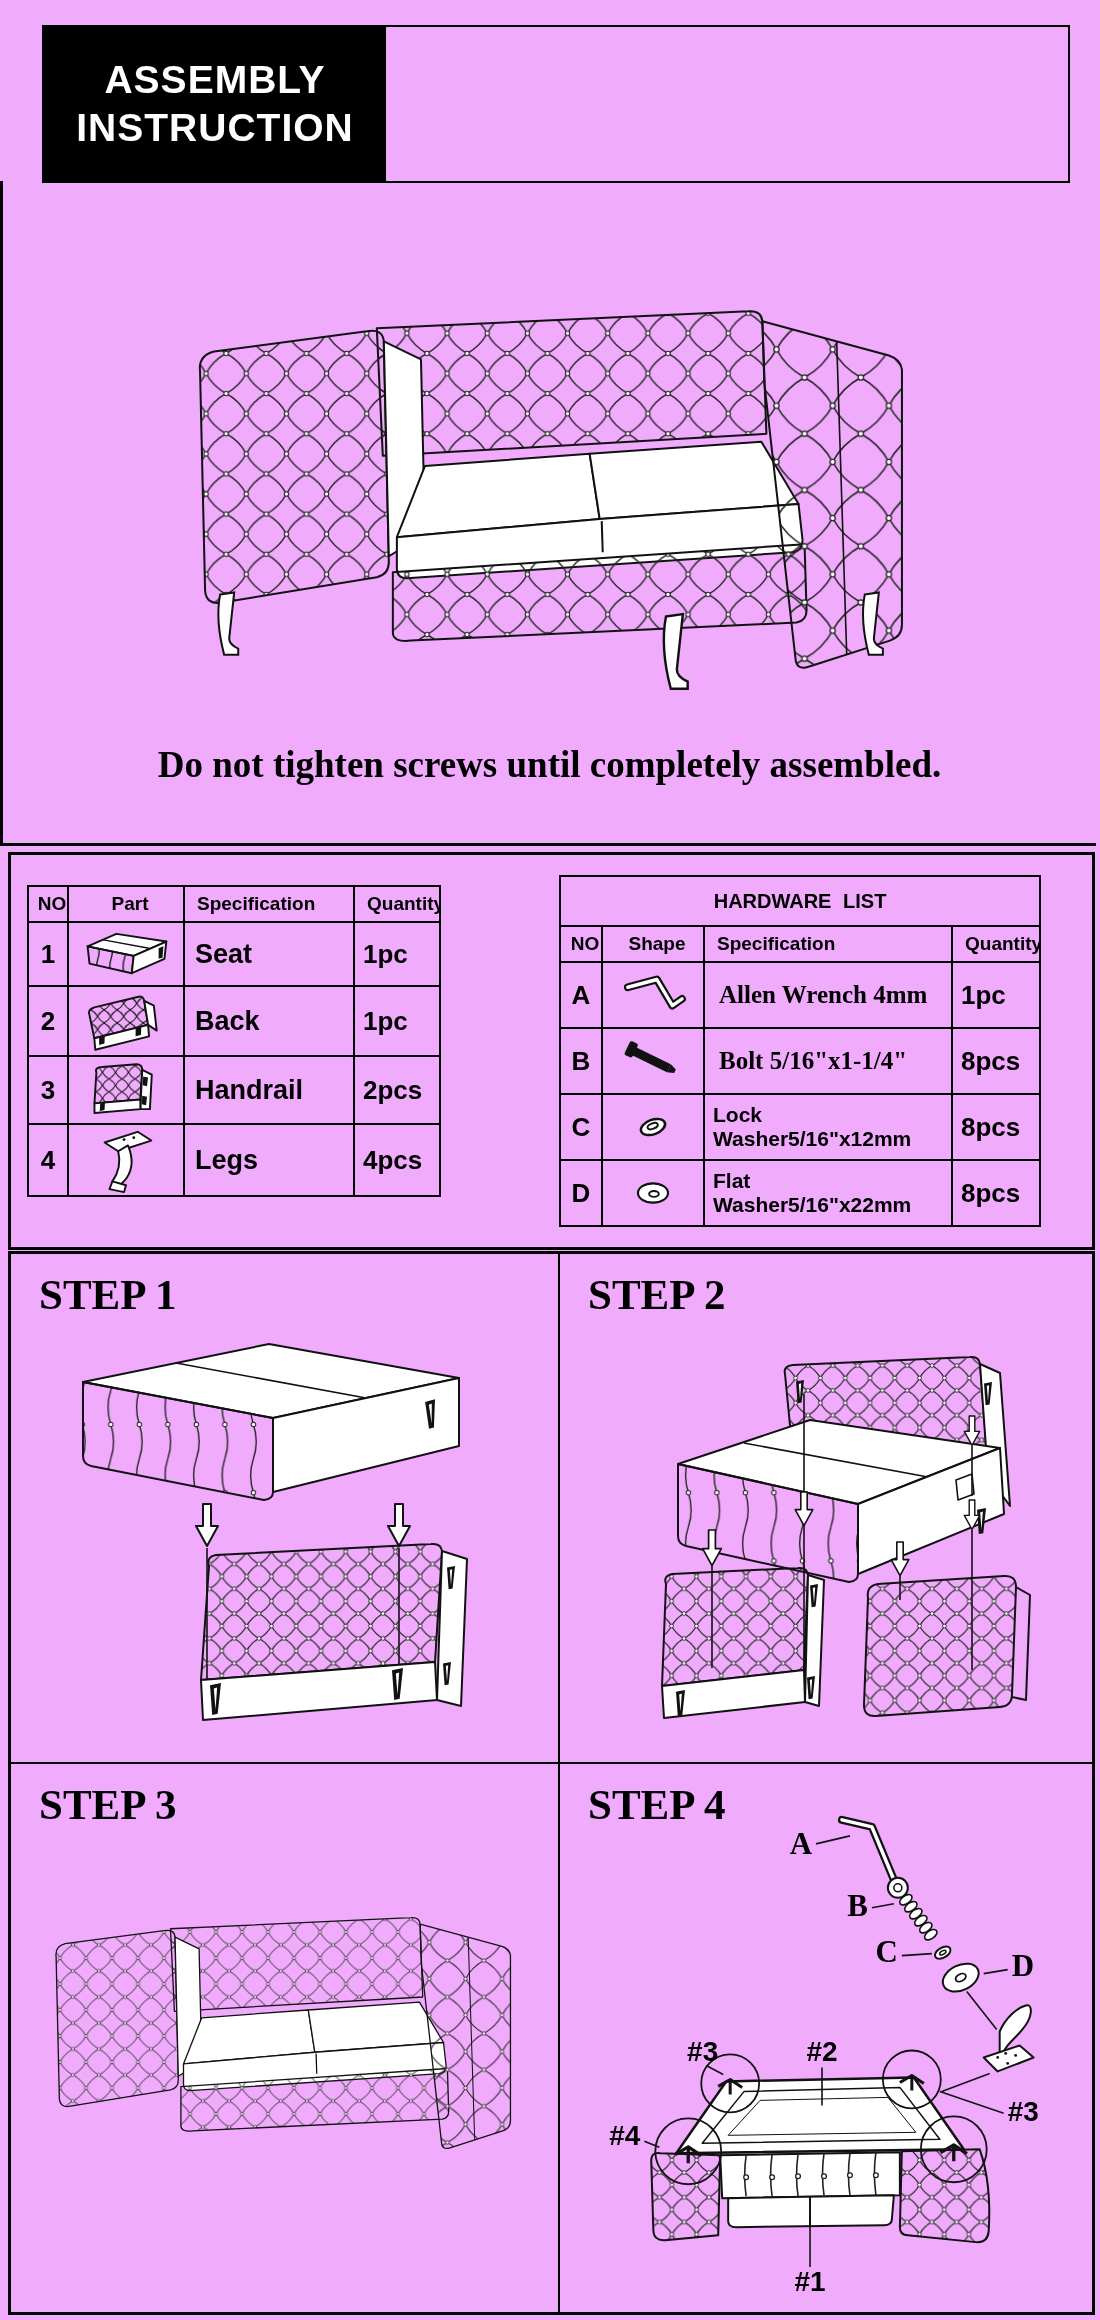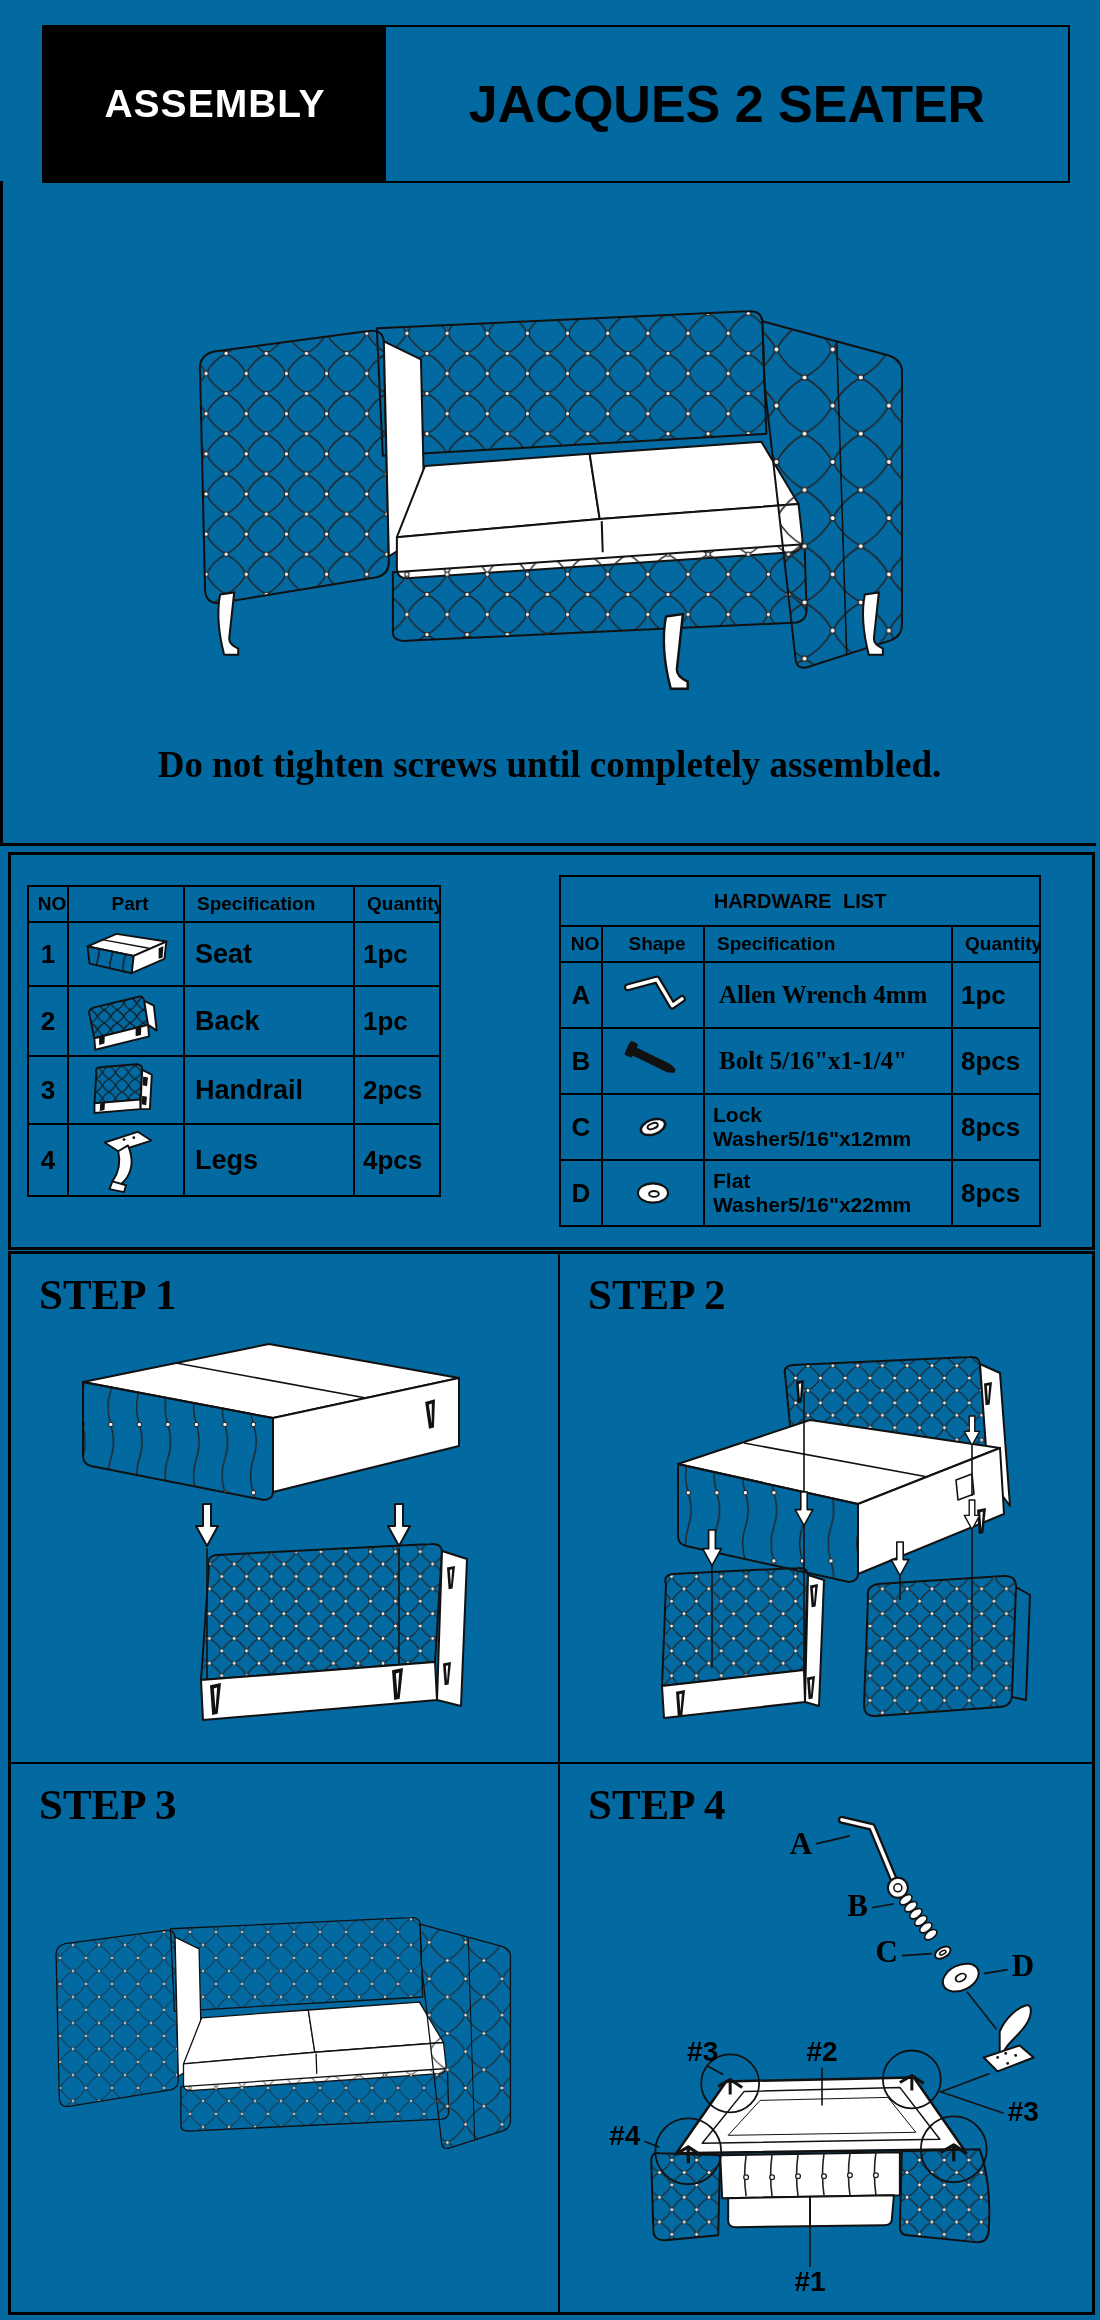--- a/index.html
+++ b/index.html
@@ -1,16 +1,16 @@
 <!DOCTYPE html>
 <html><head>
 <meta charset="utf-8">
 <style>
   html,body{margin:0;padding:0;background:#fff;}
-  .page{position:relative;width:1100px;height:2320px;background:#0369a1;overflow:hidden;
+  .page{position:relative;width:1100px;height:2320px;background:#f0abfc;overflow:hidden;
         font-family:"Liberation Sans",sans-serif;color:#000;}
   svg{display:block;}
   
   .header-frame{position:absolute;left:42px;top:25px;width:1024px;height:154px;
     border:2px solid #000;display:flex;}
   .brand-box{width:342px;height:100%;background:#000;color:#fff;display:flex;
     flex-direction:column;justify-content:center;text-align:center;
     font-weight:bold;font-size:39px;line-height:48px;letter-spacing:1px;}
   .title-box{flex:1;display:flex;align-items:center;justify-content:center;
     font-weight:bold;font-size:52px;letter-spacing:0;}
@@ -118,22 +118,22 @@
       <path d="M648,48 L658,360" fill="none" stroke-width="1.6"></path>
     </g>
   </defs>
 </svg>
 
 <div class="page">
 
   <div class="header-frame">
     <div class="brand-box">
       <div>ASSEMBLY</div>
+      <div>INSTRUCTION</div>
     </div>
-    <div class="title-box">JACQUES 2 SEATER</div>
   </div>
 
   <div class="hero-section">
     <svg class="hero-svg" width="728" height="402" viewBox="0 0 725 400">
       <use href="#sofaBody"></use>
       <use href="#legShape" transform="translate(34,300)"></use>
       <use href="#legShape" transform="translate(478,322) scale(1.2)"></use>
       <use href="#legShape" transform="translate(676,300)"></use>
     </svg>
     <div class="warning">Do not tighten screws until completely assembled.</div>

